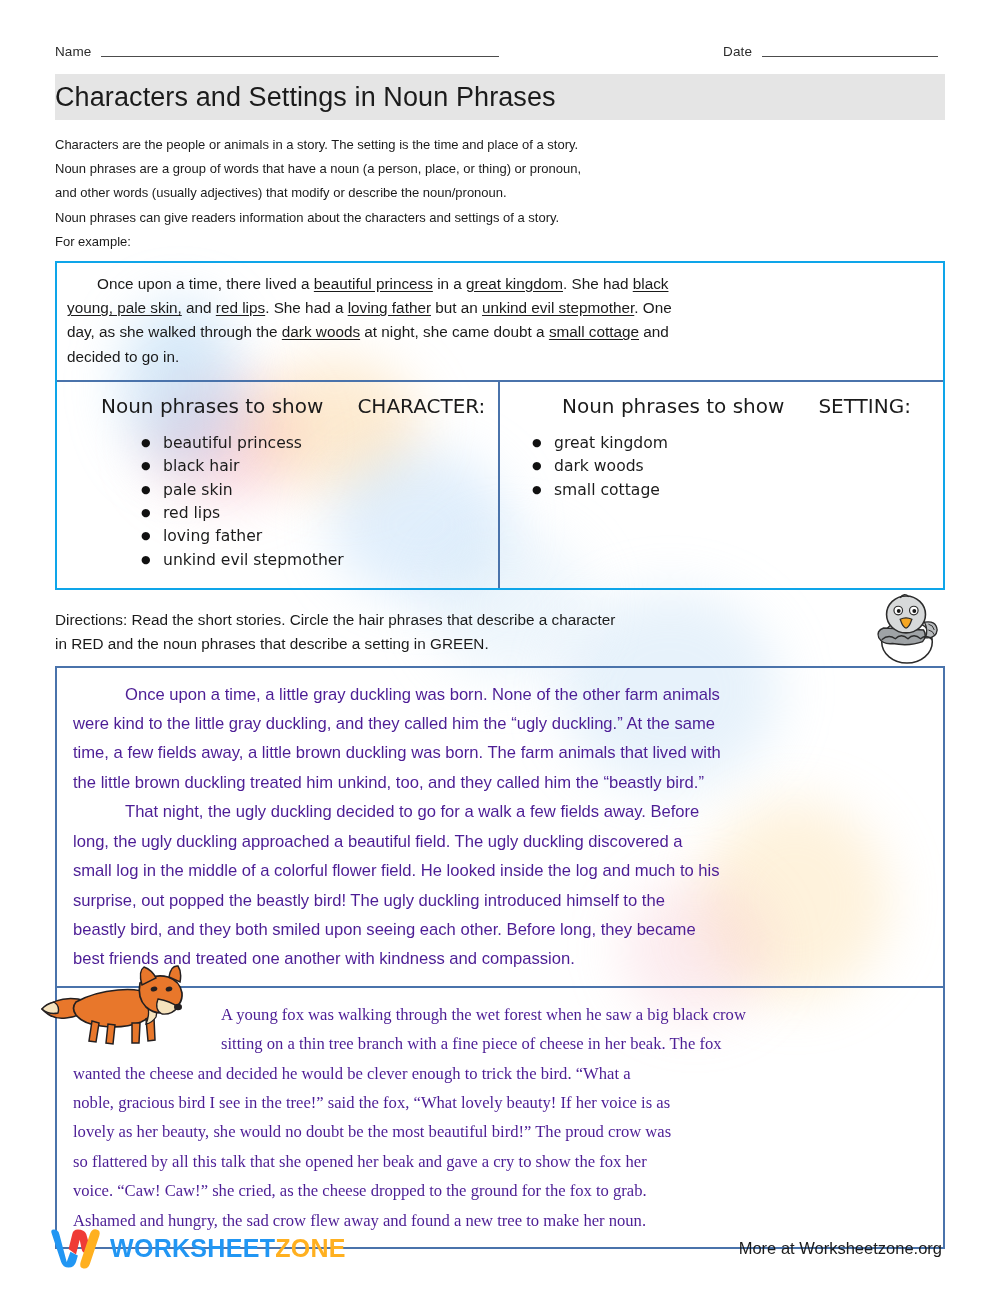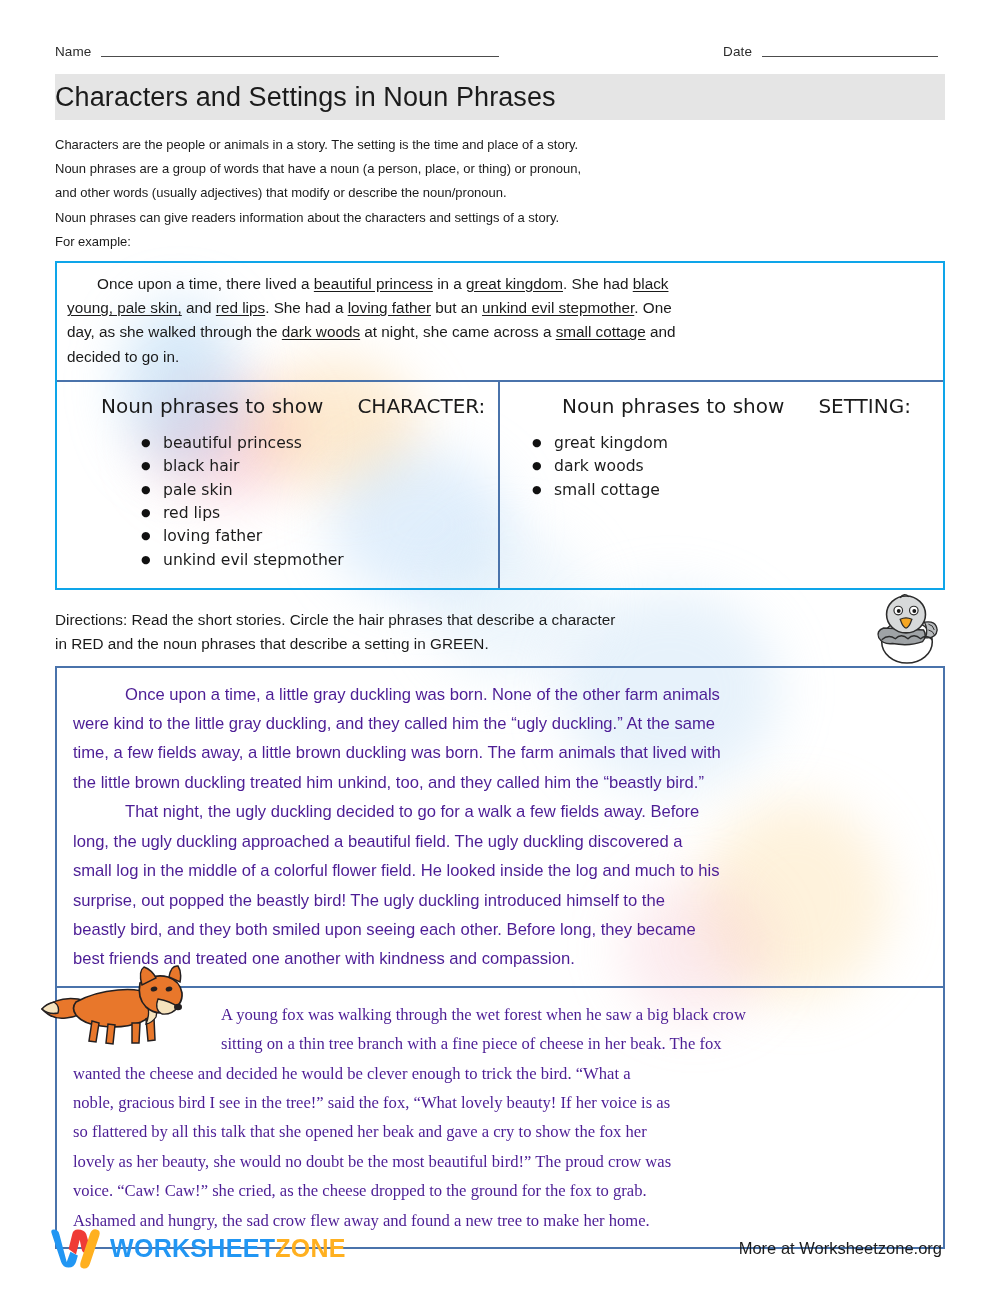--- a/index.html
+++ b/index.html
@@ -180,21 +180,21 @@
     <p>Noun phrases are a group of words that have a noun (a person, place, or thing) or pronoun,</p>
     <p>and other words (usually adjectives) that modify or describe the noun/pronoun.</p>
     <p>Noun phrases can give readers information about the characters and settings of a story.</p>
     <p>For example:</p>
   </div>
 
   <div class="box">
     <div class="example-text">
       <p><span class="indent"></span><span>Once upon a time, there lived a </span><span class="u">beautiful princess</span><span> in a </span><span class="u">great kingdom</span><span>. She had </span><span class="u">black</span></p>
       <p><span class="u">young, pale skin,</span><span> and </span><span class="u">red lips</span><span>. She had a </span><span class="u">loving father</span><span> but an </span><span class="u">unkind evil stepmother</span><span>. One</span></p>
-      <p><span>day, as she walked through the </span><span class="u">dark woods</span><span> at night, she came across a </span><span class="u">small cottage</span><span> and</span></p>
+      <p><span>day, as she walked through the </span><span class="u">dark woods</span><span> at night, she came doubt a </span><span class="u">small cottage</span><span> and</span></p>
       <p>decided to go in.</p>
     </div>
 
     <div class="cols">
       <div class="col left">
         <div class="col-head">
           <span>Noun phrases to show</span>
           <span class="gap"></span>
           <span>CHARACTER:</span>
         </div>
@@ -238,24 +238,24 @@
       <p>small log in the middle of a colorful flower field. He looked inside the log and much to his</p>
       <p>surprise, out popped the beastly bird! The ugly duckling introduced himself to the</p>
       <p>beastly bird, and they both smiled upon seeing each other. Before long, they became</p>
       <p>best friends and treated one another with kindness and compassion.</p>
     </div>
     <div class="story">
       <p><span class="indent3"></span><span>A young fox was walking through the wet forest when he saw a big black crow</span></p>
       <p><span class="indent3"></span><span>sitting on a thin tree branch with a fine piece of cheese in her beak. The fox</span></p>
       <p>wanted the cheese and decided he would be clever enough to trick the bird. “What a</p>
       <p>noble, gracious bird I see in the tree!” said the fox, “What lovely beauty! If her voice is as</p>
+      <p>lovely as her beauty, she would no doubt be the most beautiful bird!” The proud crow was</p>
       <p>so flattered by all this talk that she opened her beak and gave a cry to show the fox her</p>
-      <p>lovely as her beauty, she would no doubt be the most beautiful bird!” The proud crow was</p>
       <p>voice. “Caw! Caw!” she cried, as the cheese dropped to the ground for the fox to grab.</p>
-      <p>Ashamed and hungry, the sad crow flew away and found a new tree to make her home.</p>
+      <p>Ashamed and hungry, the sad crow flew away and found a new tree to make her noun.</p>
     </div>
   </div>
 
   <div class="chick">
     <svg viewBox="0 0 80 74" width="78" height="72" xmlns="http://www.w3.org/2000/svg">
 
       <ellipse cx="40" cy="50" rx="26" ry="22" fill="#ffffff" stroke="#2b2b2b" stroke-width="1.6"></ellipse>
 
       <path d="M58 30 q12 -2 13 8 q-1 9 -12 8 q3 -8 -1 -16z" fill="#b9bcbe" stroke="#2b2b2b" stroke-width="1.4"></path>
       <path d="M62 32 q5 1 6 6" fill="none" stroke="#2b2b2b" stroke-width="1"></path>

